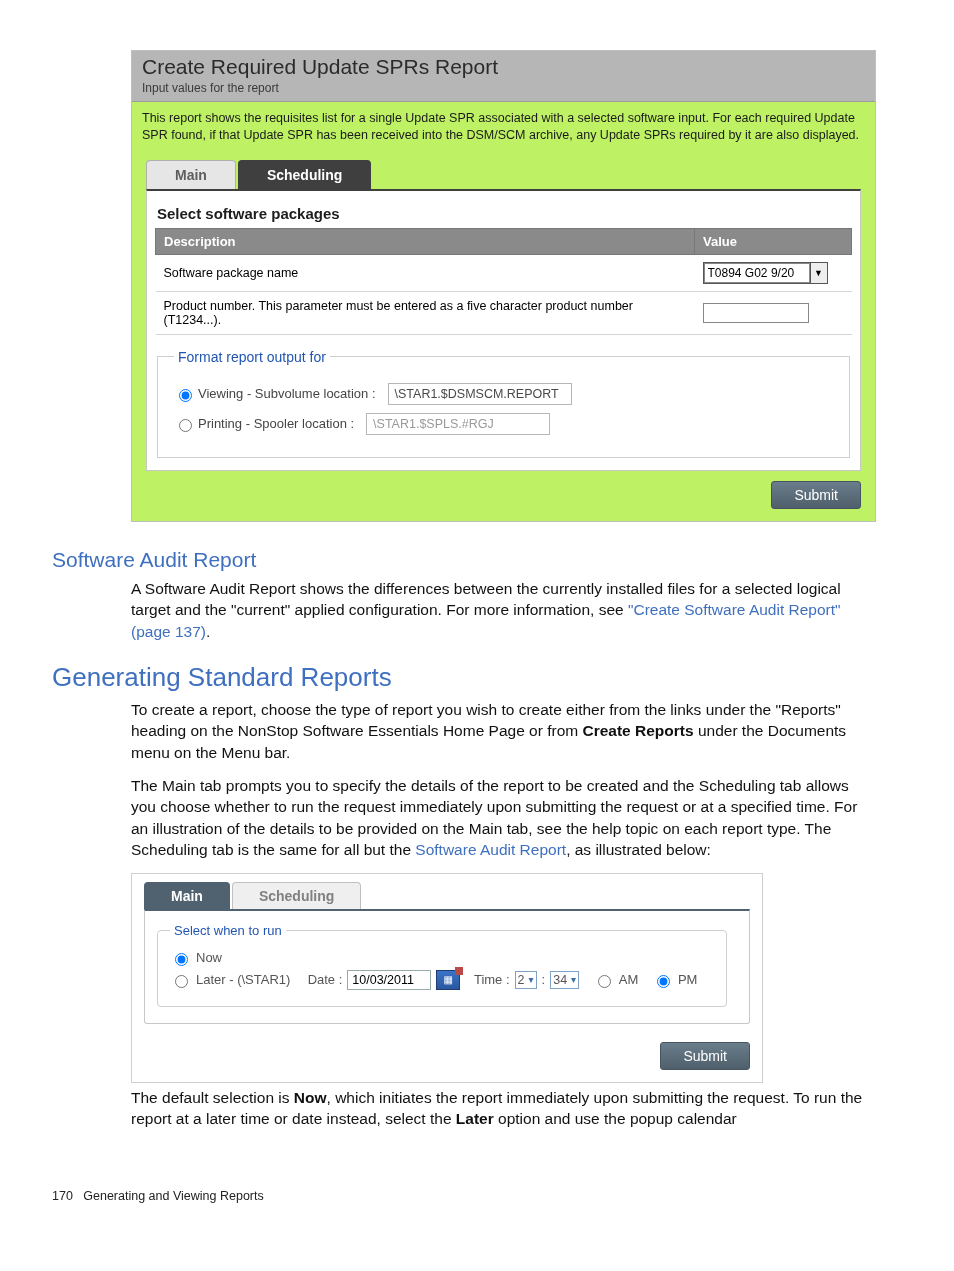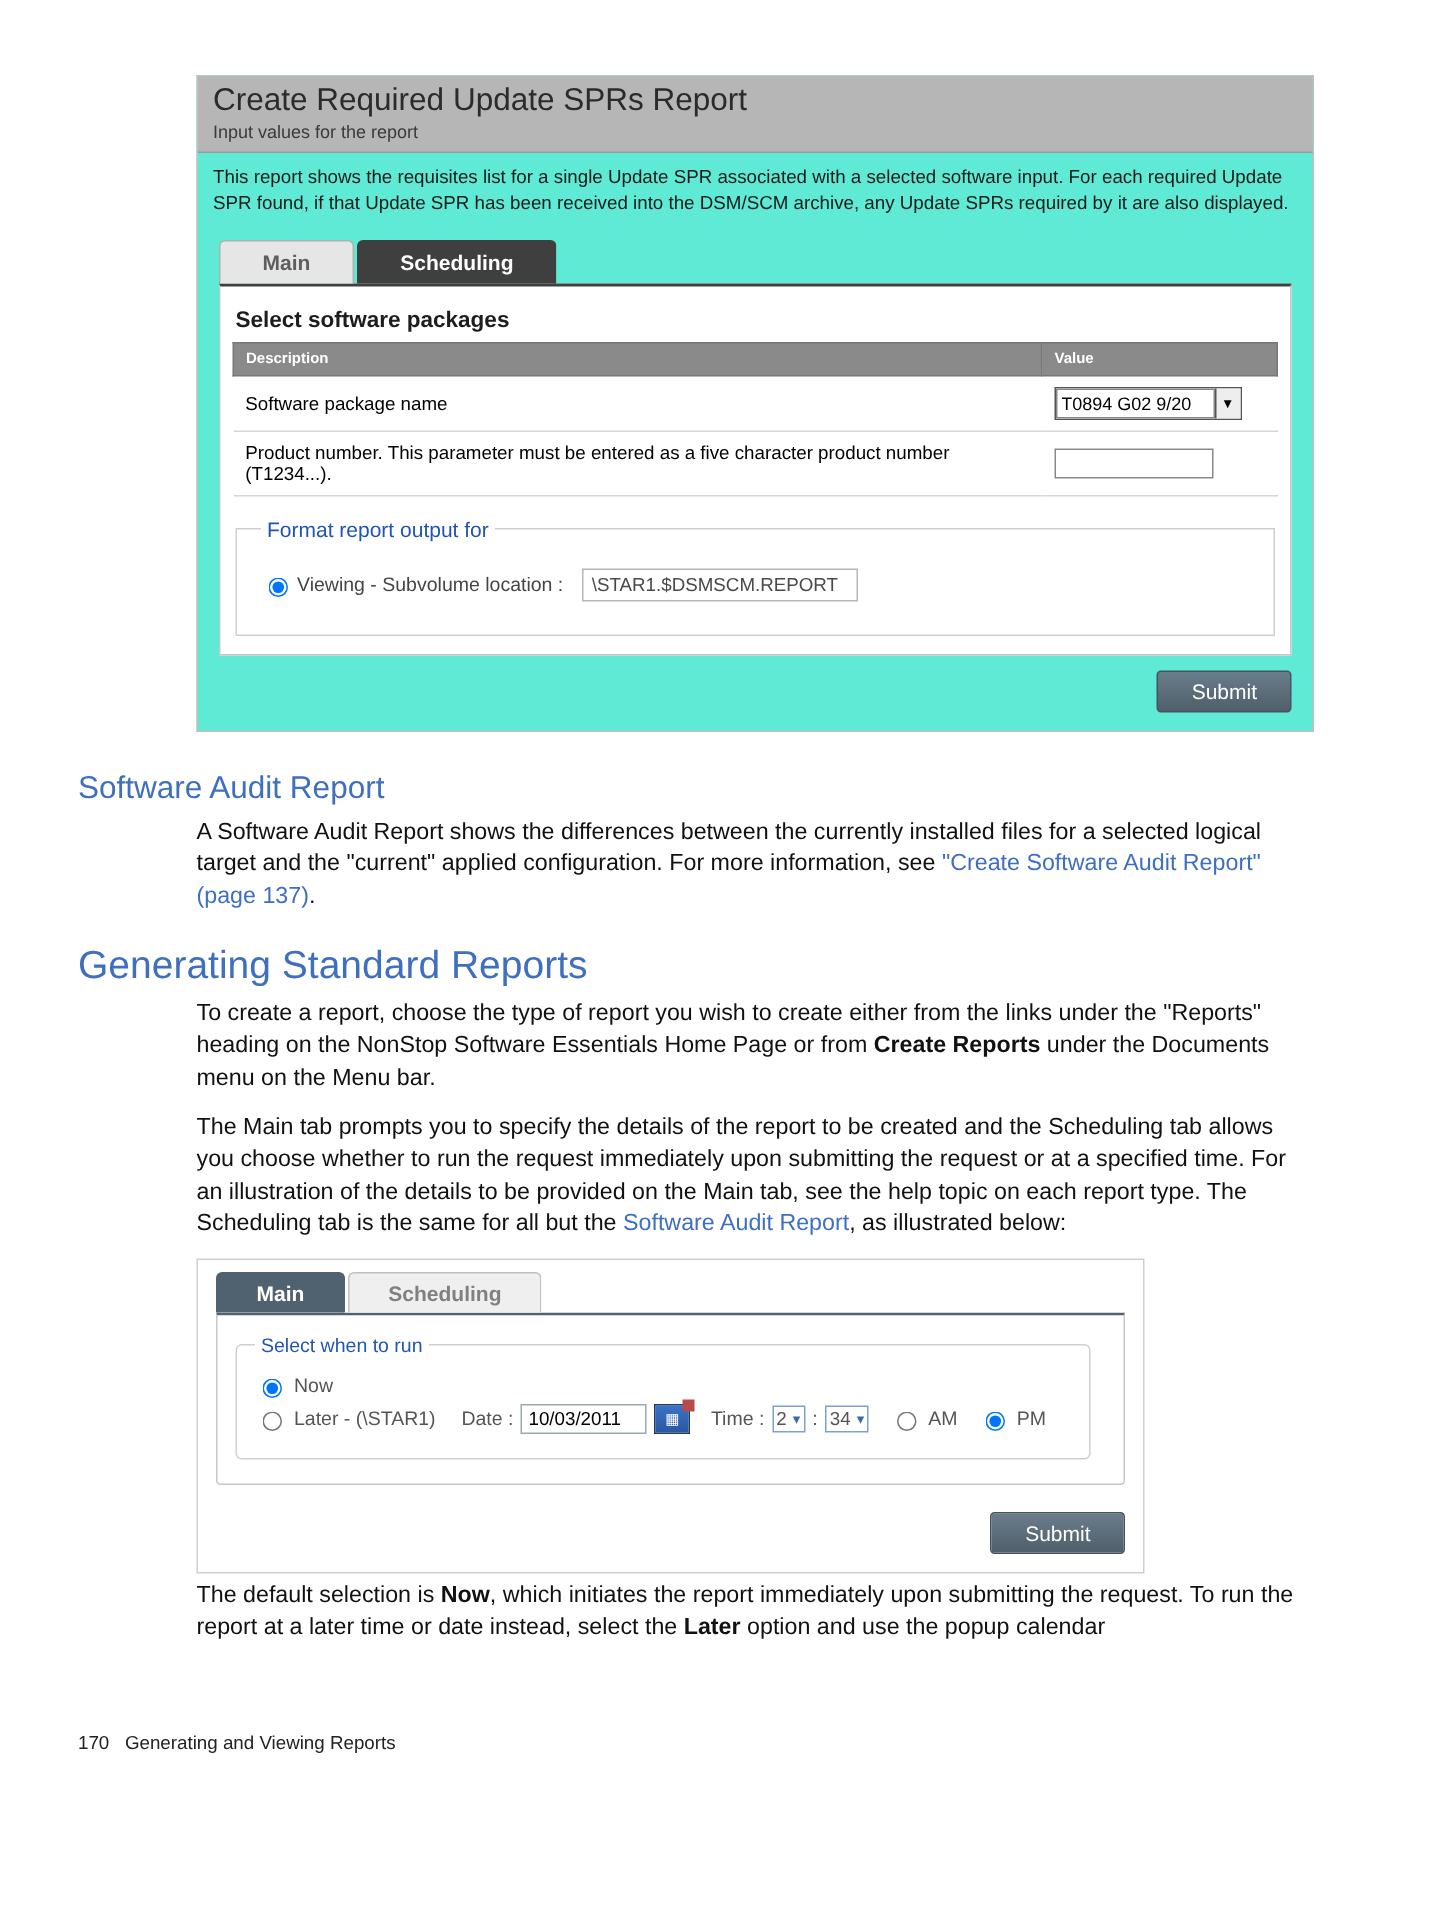--- a/index.html
+++ b/index.html
@@ -10,21 +10,21 @@
     width: 954px;
   }
   .page {
     padding: 50px 78px 30px 52px;
     box-sizing: border-box;
   }
   
   .panel1 {
     margin-left: 79px;
     border: 1px solid #bfbfbf;
-    background: #5eead4;
+    background: #bef264;
   }
   .panel1-header {
     background: #b6b6b6;
     padding: 4px 10px 6px 10px;
     border-bottom: 1px solid #9c9c9c;
   }
   .panel1-title {
     font-size: 21px;
     color: #2b2b2b;
     font-weight: 400;
@@ -79,21 +79,21 @@
     border-collapse: collapse;
     font-size: 12.5px;
   }
   table.grid thead th {
     background: #8a8a8a;
     color: #fff;
     text-align: left;
     padding: 5px 8px;
     font-weight: bold;
     border: 1px solid #777;
-    font-size: 10px;
+    font-size: 13px;
   }
   table.grid td {
     border-bottom: 1px solid #d6d6d6;
     padding: 7px 8px;
     vertical-align: middle;
   }
   .valcell input[type=text] {
     width: 98px;
     font-size: 12px;
     padding: 2px 3px;
@@ -316,20 +316,25 @@
           </tr>
         </tbody>
       </table>
 
       <fieldset class="output">
         <legend>Format report output for</legend>
         <div class="radioline">
           <input type="radio" name="out1" checked="" style="">
           <label>Viewing - Subvolume location :</label>
           <span class="pathbox">\STAR1.$DSMSCM.REPORT</span>
+        </div>
+        <div class="radioline">
+          <input type="radio" name="out1" style="">
+          <label>Printing - Spooler location :</label>
+          <span class="pathbox dim">\STAR1.$SPLS.#RGJ</span>
         </div>
       </fieldset>
     </div>
 
     <div class="submitrow1">
       <button class="btn-submit">Submit</button>
     </div>
   </div>
 
   <h3 class="sar">Software Audit Report</h3>

